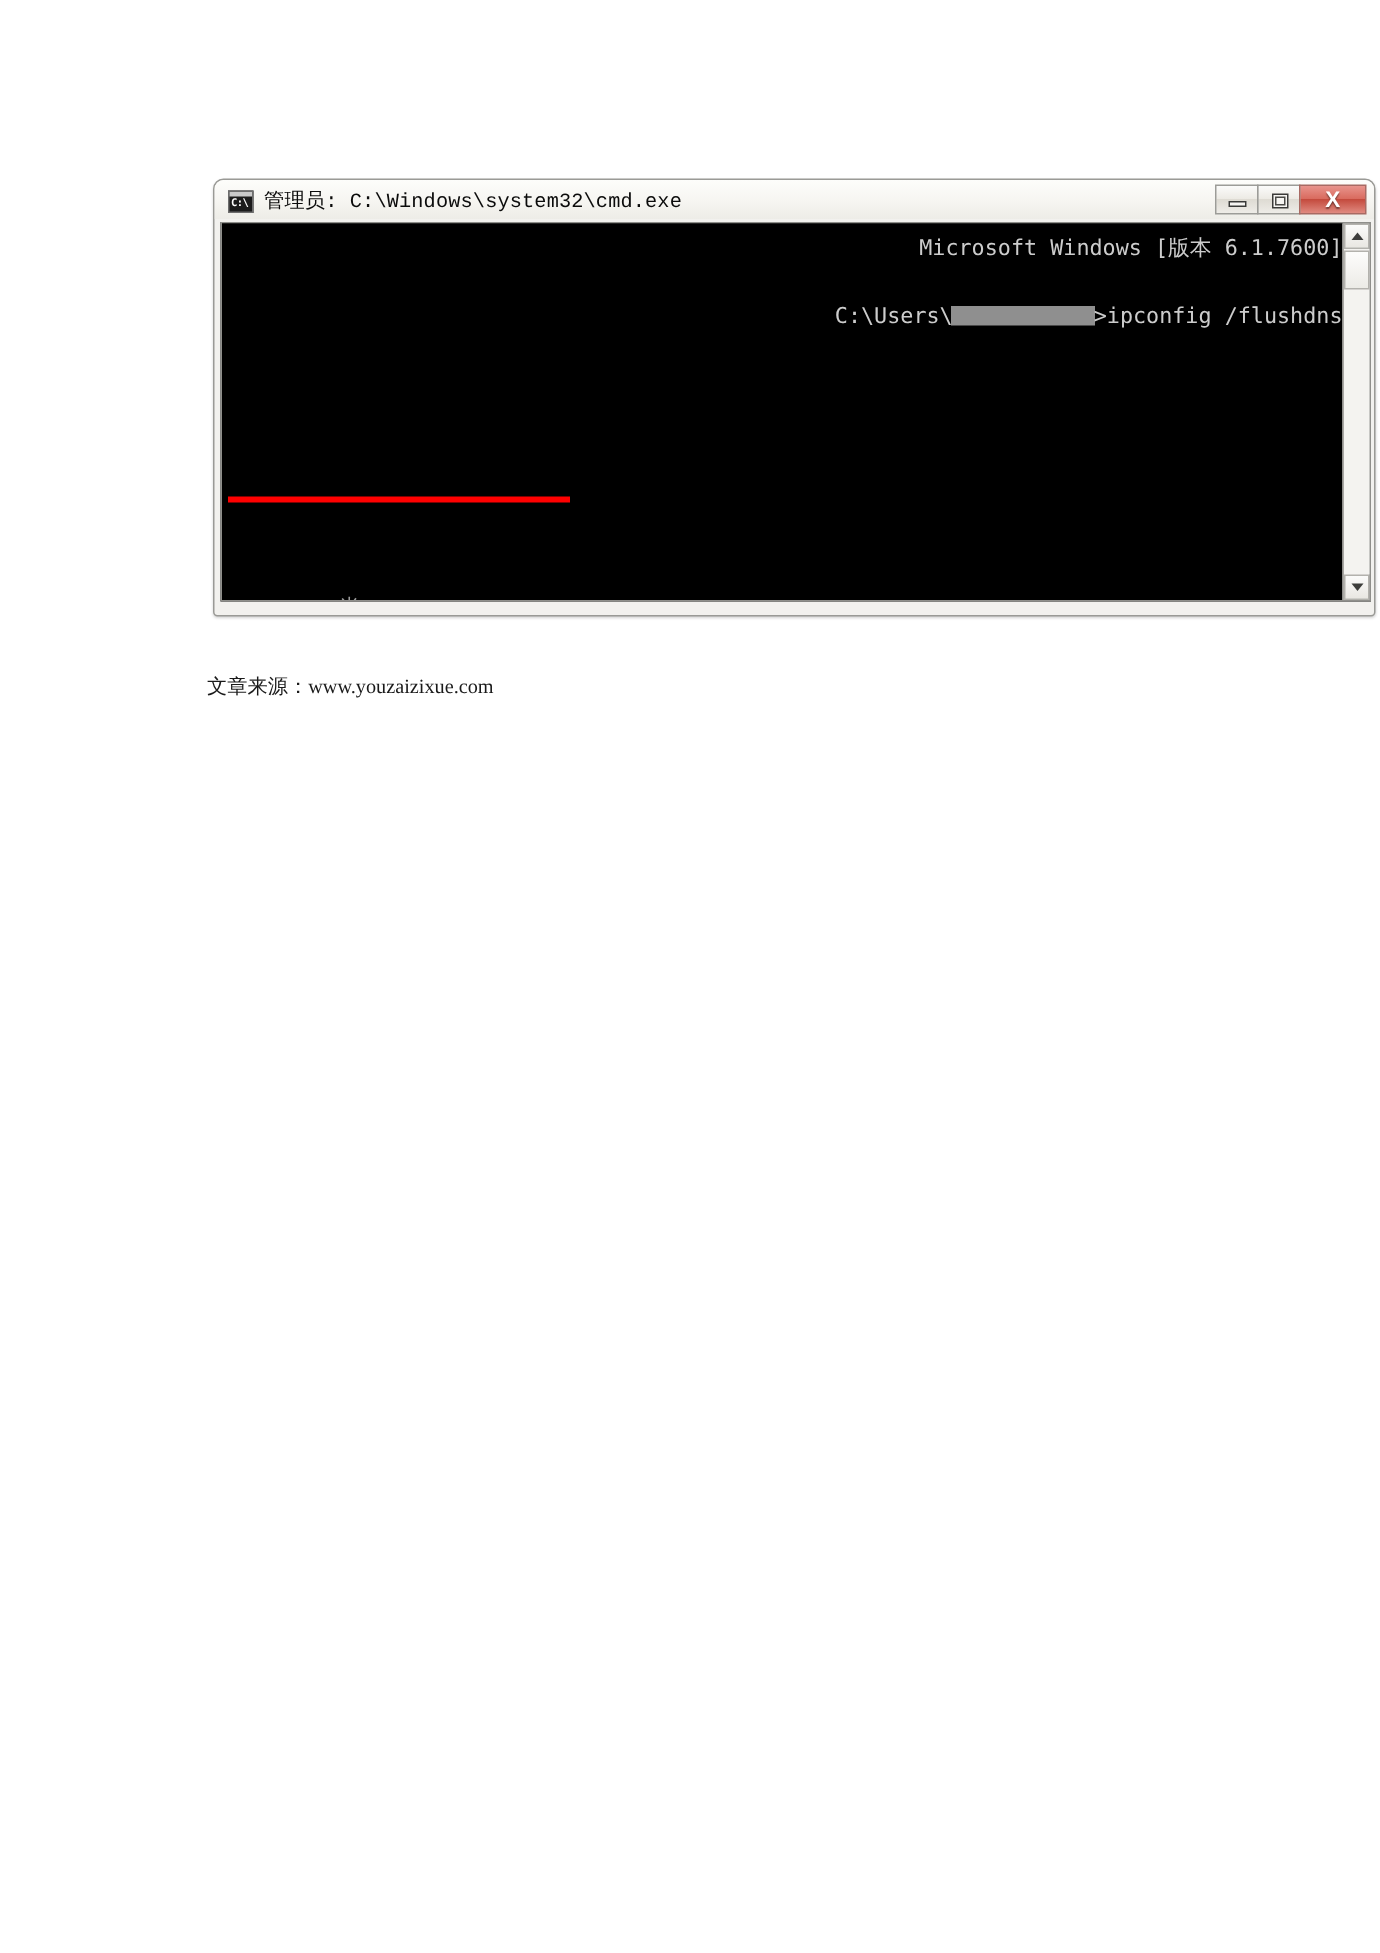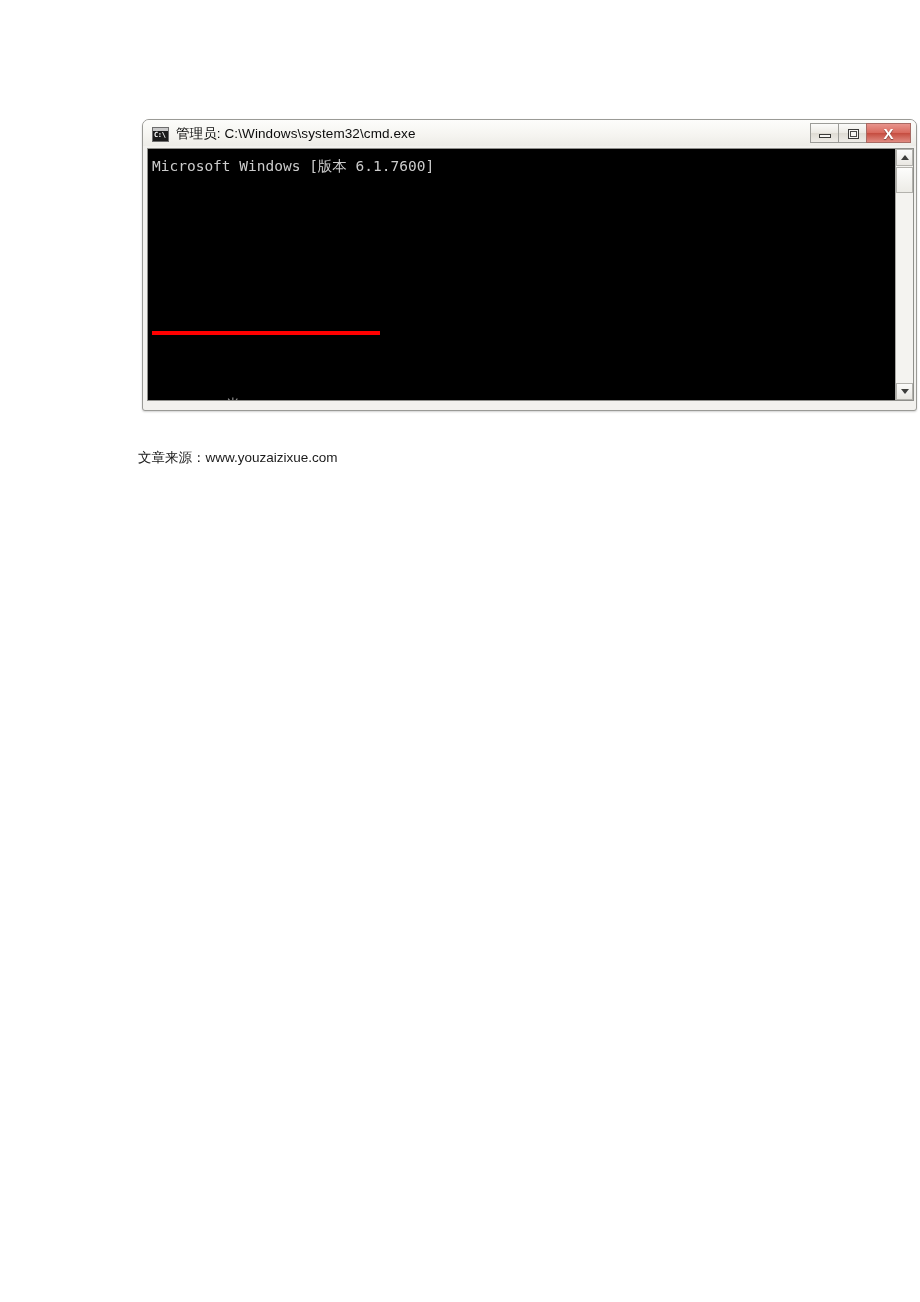--- a/index.html
+++ b/index.html
@@ -68,21 +68,21 @@
     position: absolute;
     left: 1px; top: 3px;
     font-family: "DejaVu Sans Mono", monospace;
     font-size: 7px;
     line-height: 9px;
     color: #ffffff;
     font-weight: bold;
     letter-spacing: -0.4px;
   }
   .title-text {
-    font-family: Liberation Sans, sans-serif;
+    font-family: Liberation Mono, monospace;
     font-size: 13.5px;
     color: #0b0b0b;
     white-space: nowrap;
     letter-spacing: 0.1px;
   }
 
   
   .win-buttons {
     position: absolute;
     right: 5px;
@@ -146,20 +146,21 @@
     position: absolute;
     left: 4px;
     top: 28px;
     width: 767px;
     height: 253px;
     box-sizing: border-box;
     border: 1px solid #8f8f8b;
     background: #000000;
     z-index: 2;
     display: flex;
+    text-align: right;
   }
   .console-text {
     flex: 1 1 auto;
     position: relative;
     background: #000000;
     overflow: hidden;
     padding: 6px 0 0 4px;
     box-sizing: border-box;
   }
   .line {
@@ -256,21 +257,21 @@
   #source-note {
     position: absolute;
     left: 138px;
     top: 449px;
     font-family: "DejaVu Sans", "Liberation Sans", sans-serif;
     font-size: 13.5px;
     color: #1a1a1a;
     white-space: pre;
   }
   #source-note .url {
-    font-family: Liberation Sans, sans-serif;
+    font-family: Liberation Serif, serif;
     margin-top: 41px;
   }
 </style>
 </head>
 <body>
 
 <div id="cmd-window">
 
   <div class="titlebar">
     <div class="title-icon">
@@ -294,20 +295,21 @@
 
   <div class="console-frame">
 
     <div class="console-text">
 
       <div class="line">Microsoft Windows [版本 6.1.7600]</div>
 
 
       <div class="line blank">&nbsp;</div>
 
+      <div class="line"><span>C:\Users\</span><span class="redact"></span><span>&gt;ipconfig /flushdns</span></div>
 
       <div class="line blank">&nbsp;</div>
 
 
       <div class="line blank">&nbsp;</div>
 
 
       <div class="line blank">&nbsp;</div>
 
 

